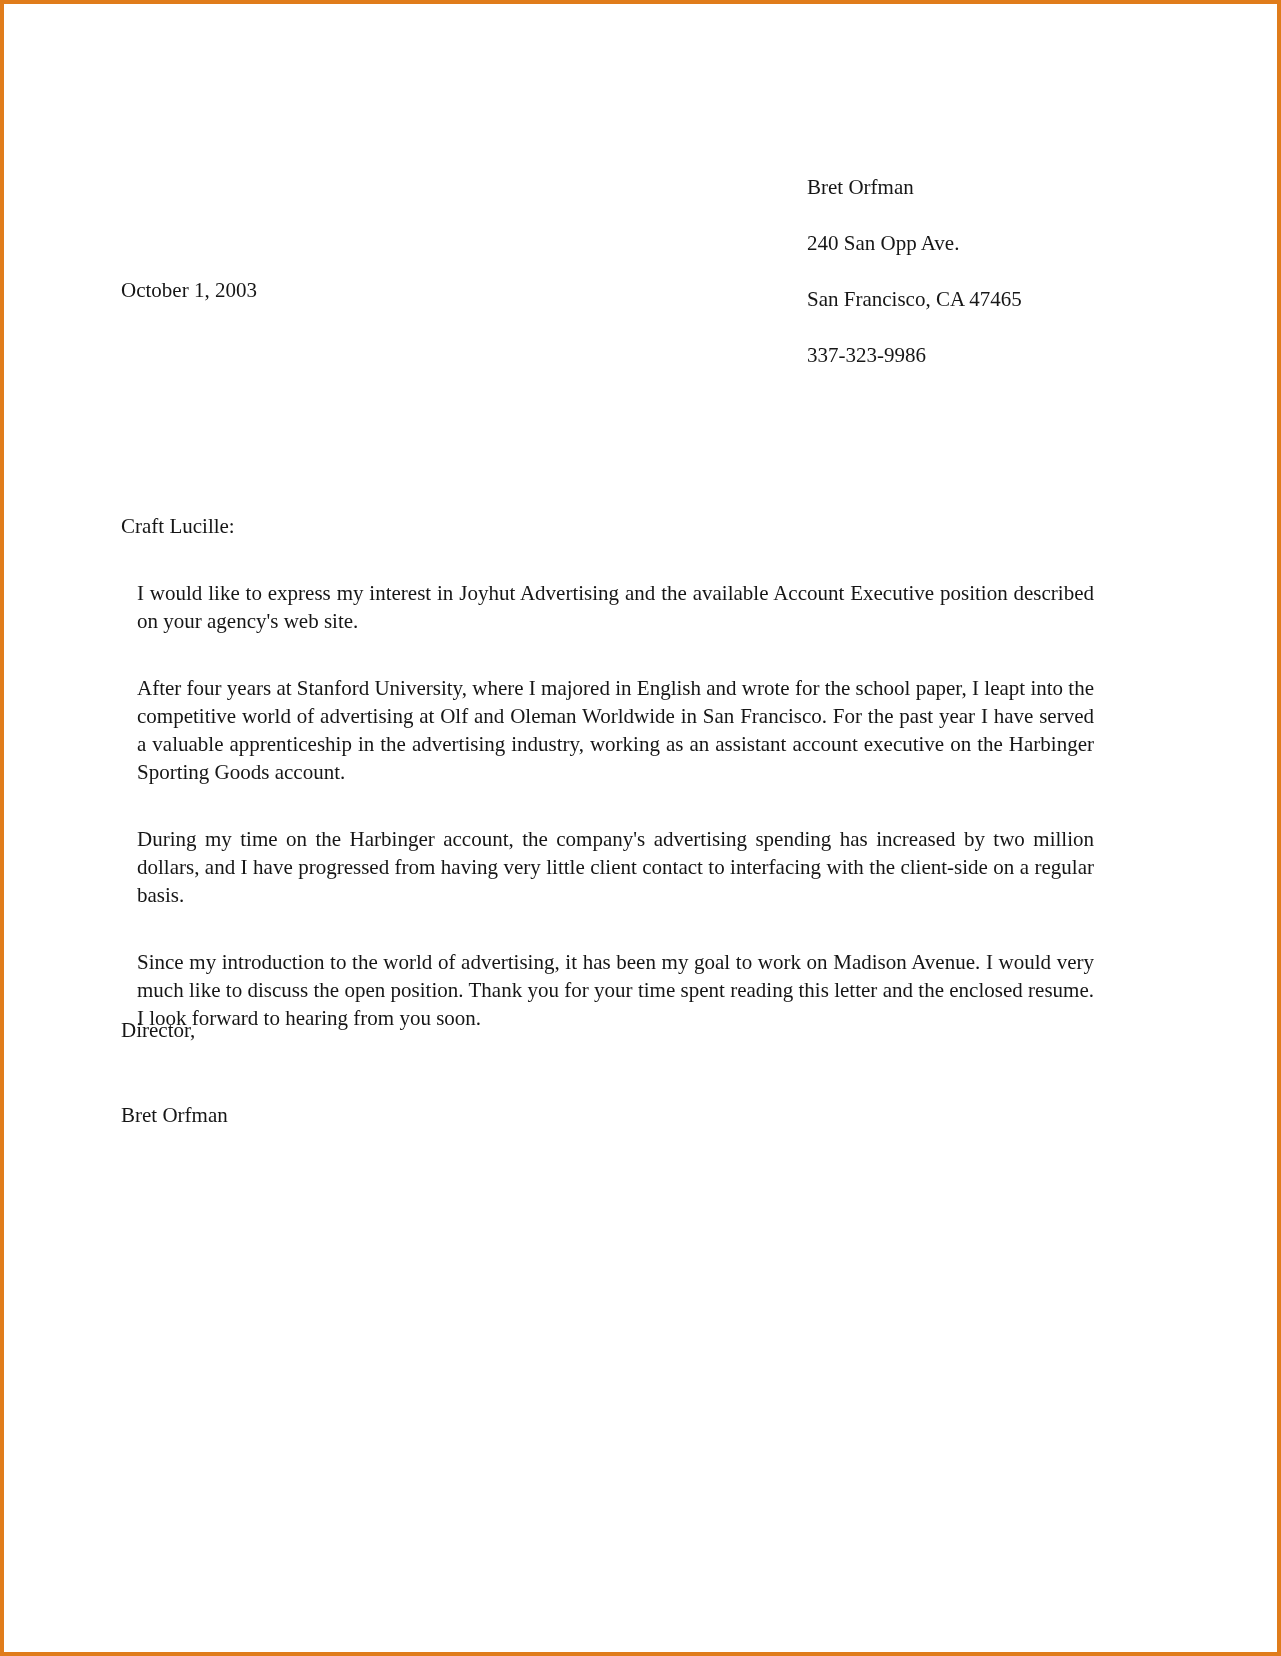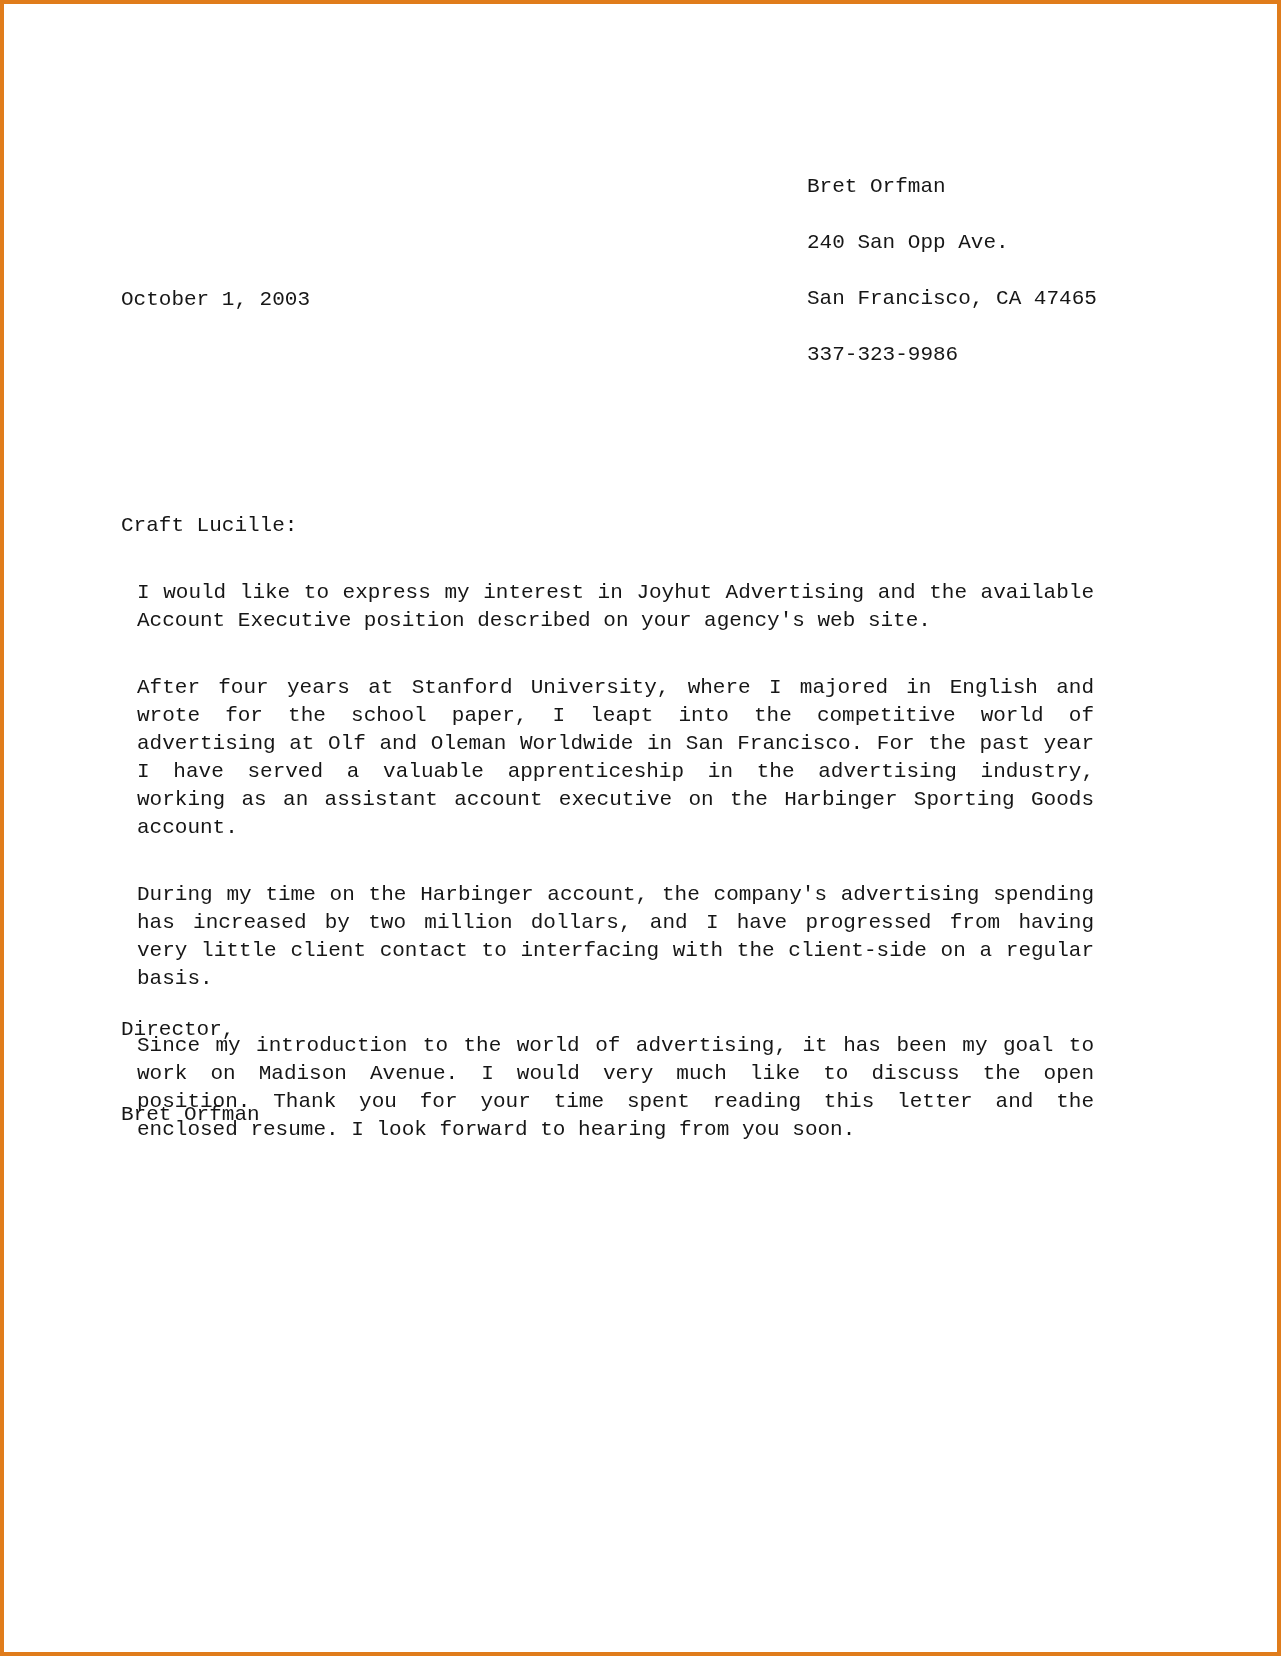--- a/index.html
+++ b/index.html
@@ -7,37 +7,37 @@
     padding: 0;
     background: #ffffff;
   }
   .page {
     position: relative;
     width: 1281px;
     height: 1656px;
     box-sizing: border-box;
     background: #ffffff;
     border: 4px solid var(--accent, #E07C1B);
-    font-family: Liberation Mono, monospace;
+    font-family: Liberation Serif, serif;
     color: #161616;
     overflow: hidden;
   }
   .block {
     position: absolute;
     font-size: 21px;
     line-height: 28px;
     white-space: pre-line;
   }
   .sender {
     left: 803px;
     top: 141px;
   }
   .date {
     left: 117px;
-    top: 282px;
+    top: 272px;
   }
   .recipient {
     left: 117px;
     top: 333px;
   }
   .salutation {
     left: 117px;
     top: 508px;
   }
   .body-text {

